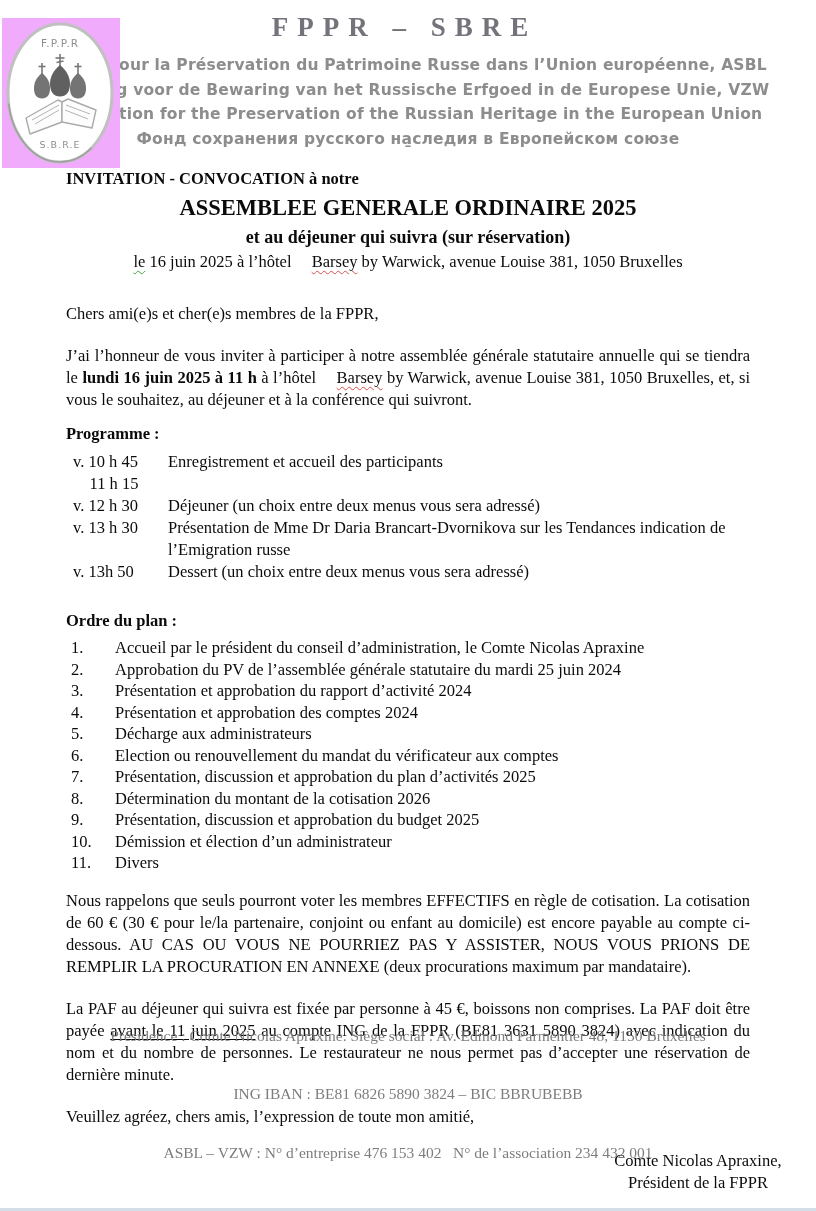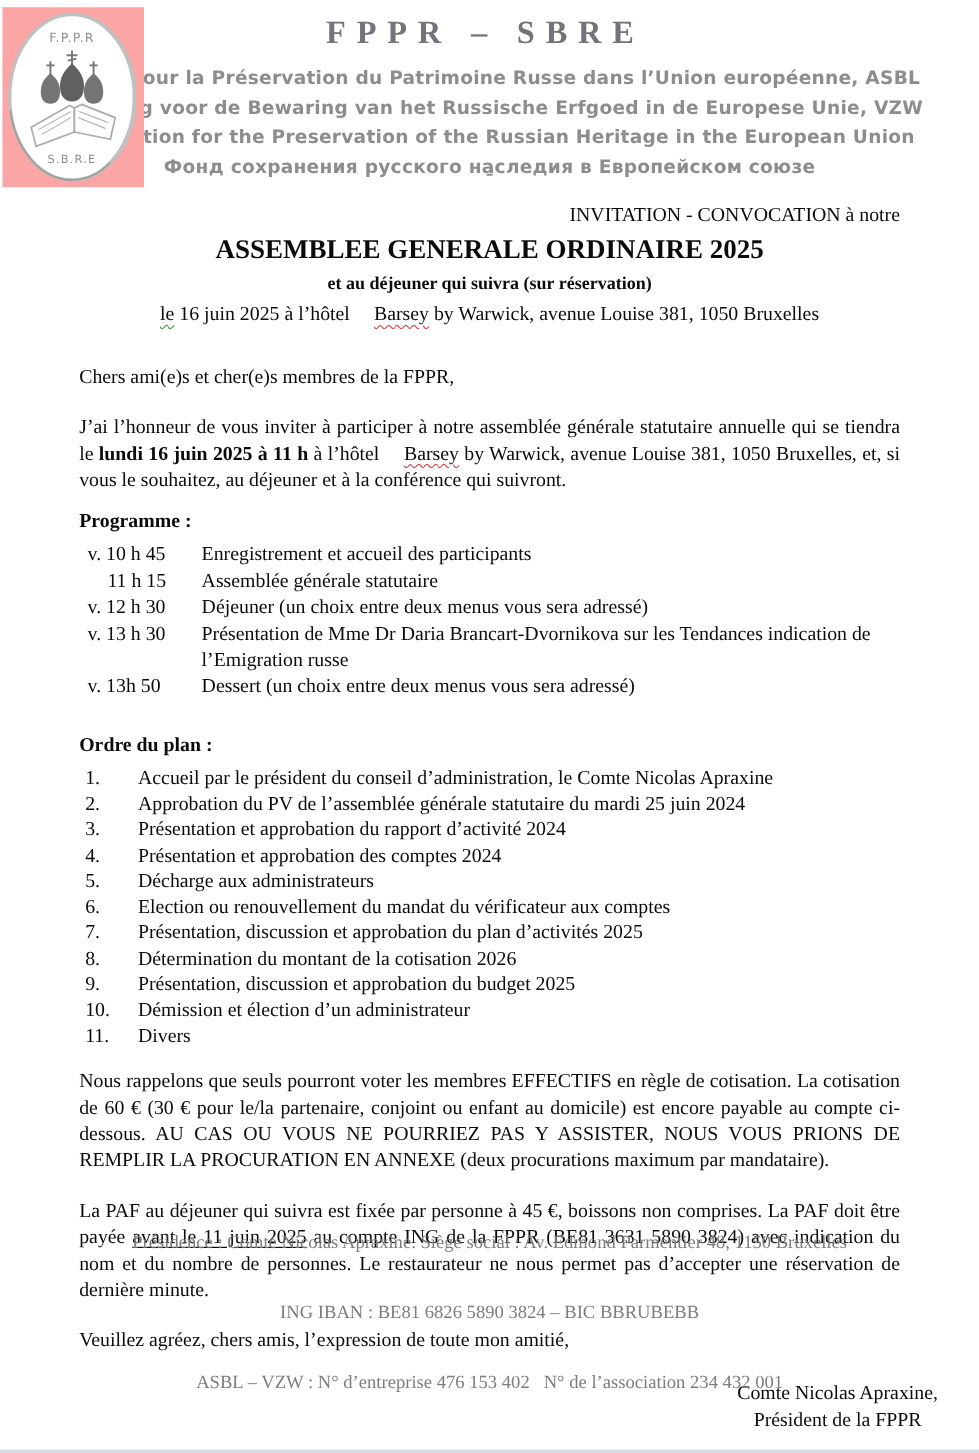--- a/index.html
+++ b/index.html
@@ -17,33 +17,33 @@
     text-align:center; font-weight:bold; font-size:27px;
     letter-spacing:9px; padding-left:9px; color:#73737b;
   }
   .org-lines {
     position:absolute; top:53px; left:0; right:0; text-align:center;
     font-family:"DejaVu Sans", sans-serif; font-weight:bold;
     font-size:15.5px; line-height:24.5px; color:#8d8d8d; letter-spacing:.2px;
     white-space:nowrap;
   }
   .logo-box {
-    position:absolute; top:6px; left:2px; width:118px; height:150px;
-    background:#fca5a5;
+    position:absolute; top:18px; left:2px; width:118px; height:150px;
+    background:#f0abfc;
   }
   .separator-dash {
     position:absolute; top:138px; left:0; right:0; text-align:center;
     color:#8d8d8d; font-family:"DejaVu Sans", sans-serif; font-weight:bold; font-size:13px;
   }
 
   
   .content { padding:16px 66px 0 66px; font-size:16.5px; line-height:22px; }
-  .inv-line1 { text-align:right; font-weight:normal; font-size:16.5px; margin-top:2px; }
+  .inv-line1 { text-align:left; font-weight:bold; font-size:16.5px; margin-top:2px; }
   .inv-line2 { text-align:center; font-weight:bold; font-size:22.5px; margin-top:5px; line-height:26px; }
-  .inv-line3 { text-align:center; font-weight:bold; font-size:15px; margin-top:5px; }
+  .inv-line3 { text-align:center; font-weight:bold; font-size:18px; margin-top:5px; }
   .inv-line4 { text-align:center; font-size:16.5px; margin-top:3px; }
 
   .salutation { margin-top:30px; }
   .para { margin-top:20px; text-align:justify; }
   .section-head { margin-top:12px; font-weight:bold; }
 
   .prog-list { margin-top:6px; margin-left:7px; }
   .prog-row { display:grid; grid-template-columns:95px 1fr; }
   .prog-time { white-space:pre; }
   .agenda-list { margin-top:5px; margin-left:5px; line-height:21.5px; }
@@ -132,21 +132,20 @@
     <div class="para"><span>J’ai l’honneur de vous inviter à participer à notre assemblée générale statutaire annuelle qui se tiendra le </span><span class="bold">lundi 16 juin 2025 à 11 h</span><span> à l’hôtel </span><span class="sq-red">Barsey</span><span> by Warwick, avenue Louise 381, 1050 Bruxelles, et, si vous le souhaitez, au déjeuner et à la conférence qui suivront.</span></div>
 
     <div class="section-head">Programme :</div>
     <div class="prog-list">
       <div class="prog-row">
         <span class="prog-time">v. 10 h 45</span>
         <span>Enregistrement et accueil des participants</span>
       </div>
       <div class="prog-row">
         <span class="prog-time">    11 h 15</span>
-        <span>Assemblée générale statutaire</span>
       </div>
       <div class="prog-row">
         <span class="prog-time">v. 12 h 30</span>
         <span>Déjeuner (un choix entre deux menus vous sera adressé)</span>
       </div>
       <div class="prog-row">
         <span class="prog-time">v. 13 h 30</span>
         <span>Présentation de Mme Dr Daria Brancart-Dvornikova sur les Tendances indication de l’Emigration russe</span>
       </div>
       <div class="prog-row">

